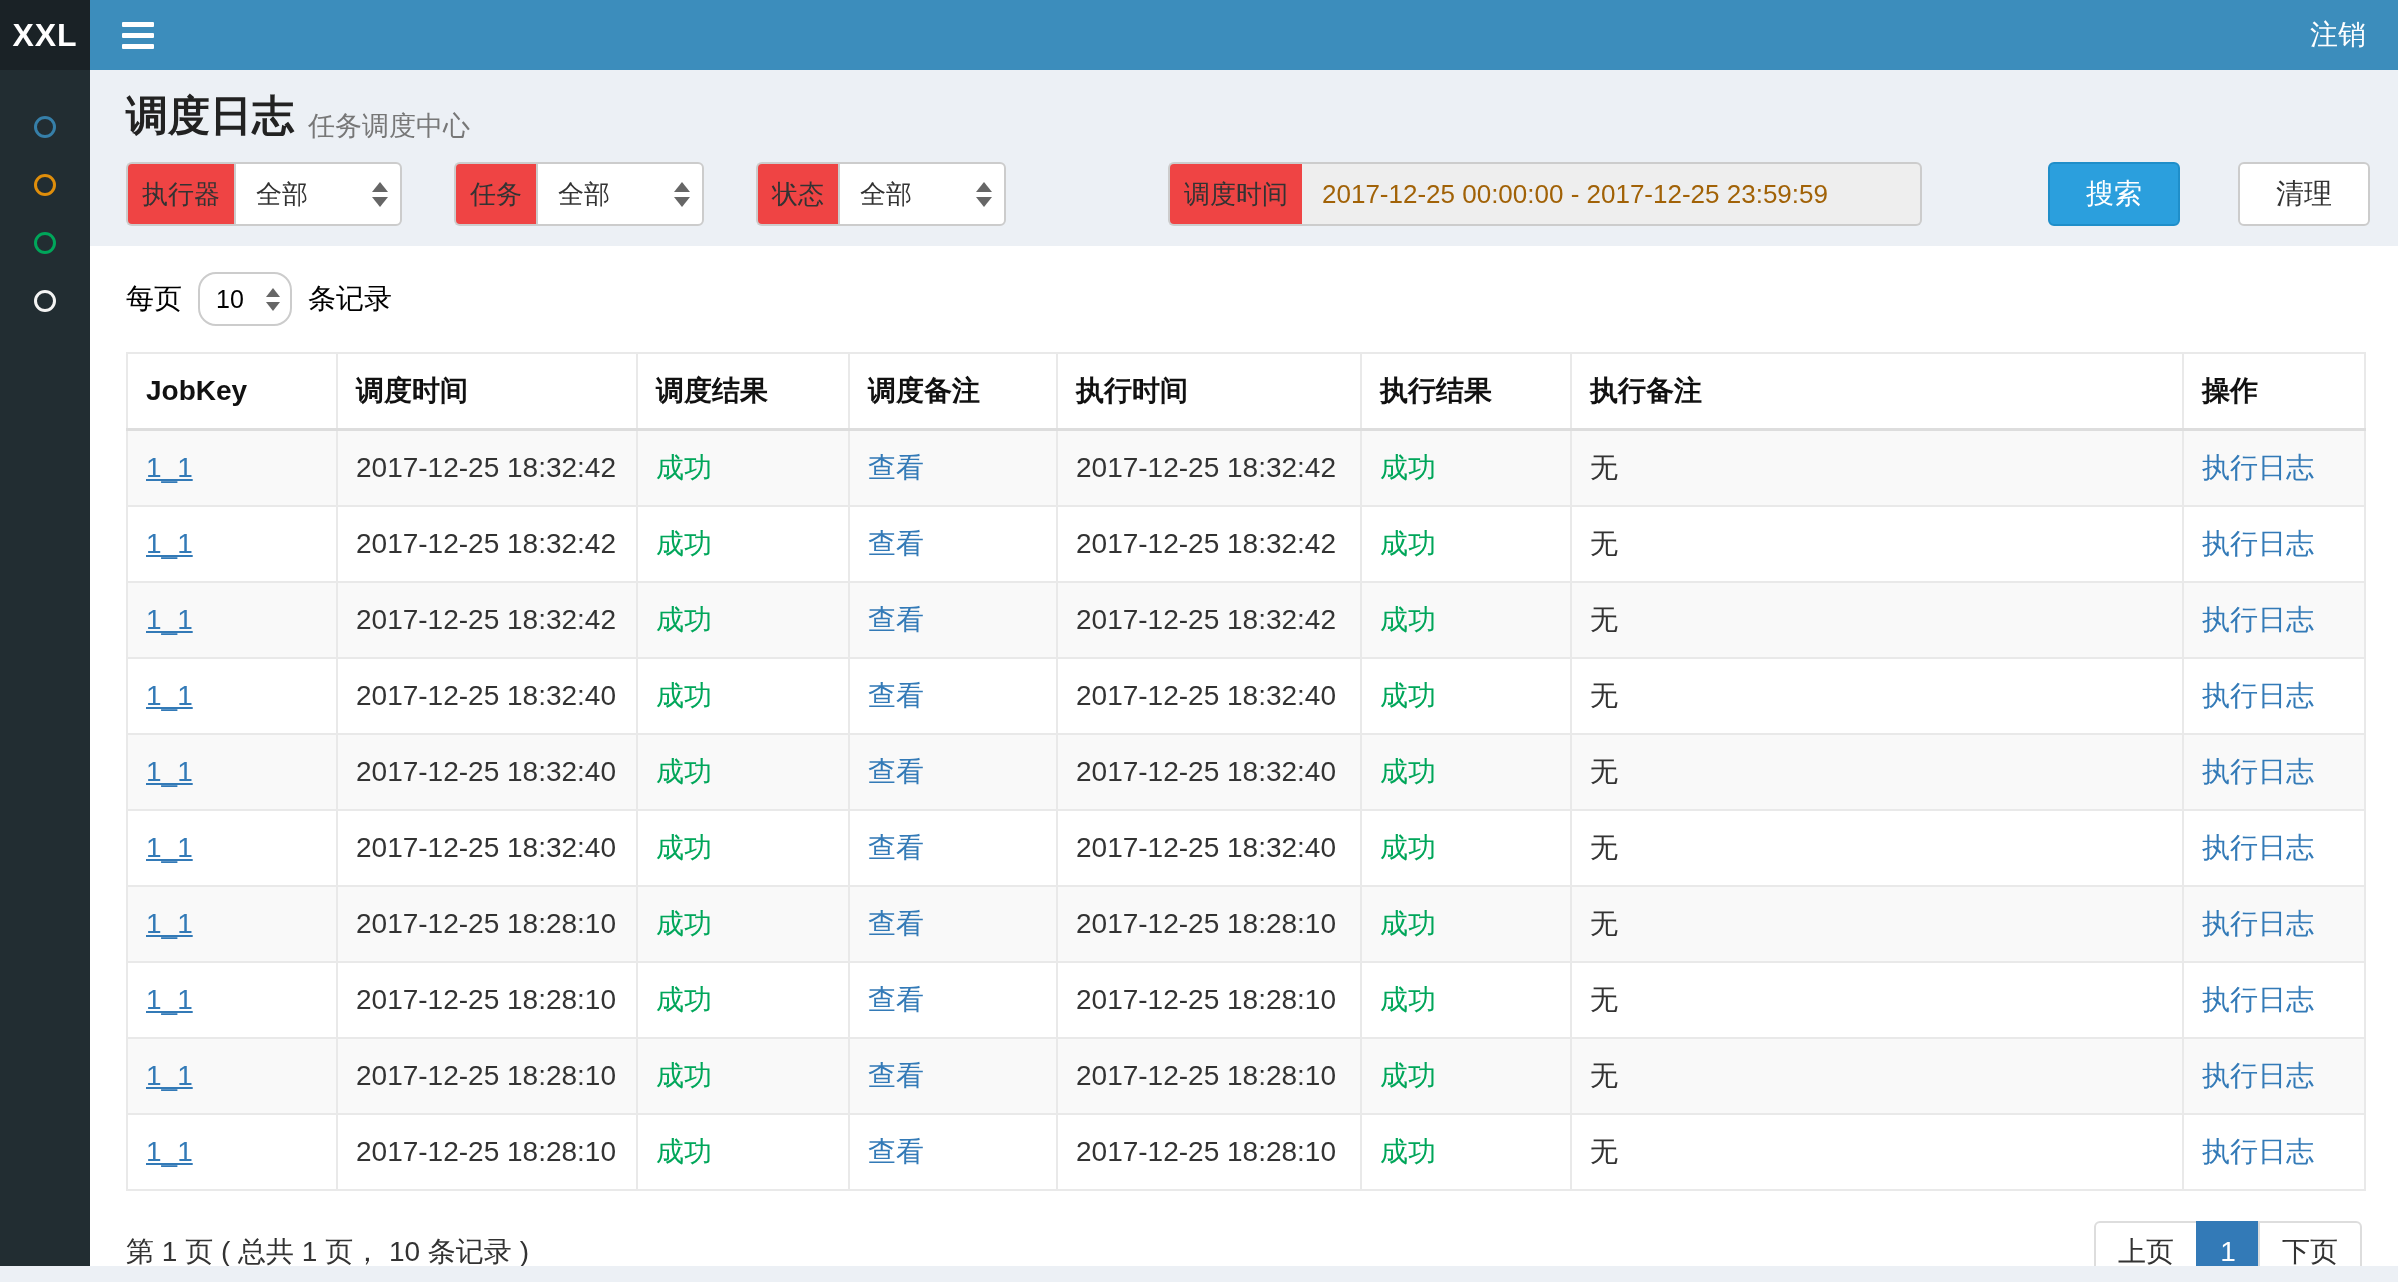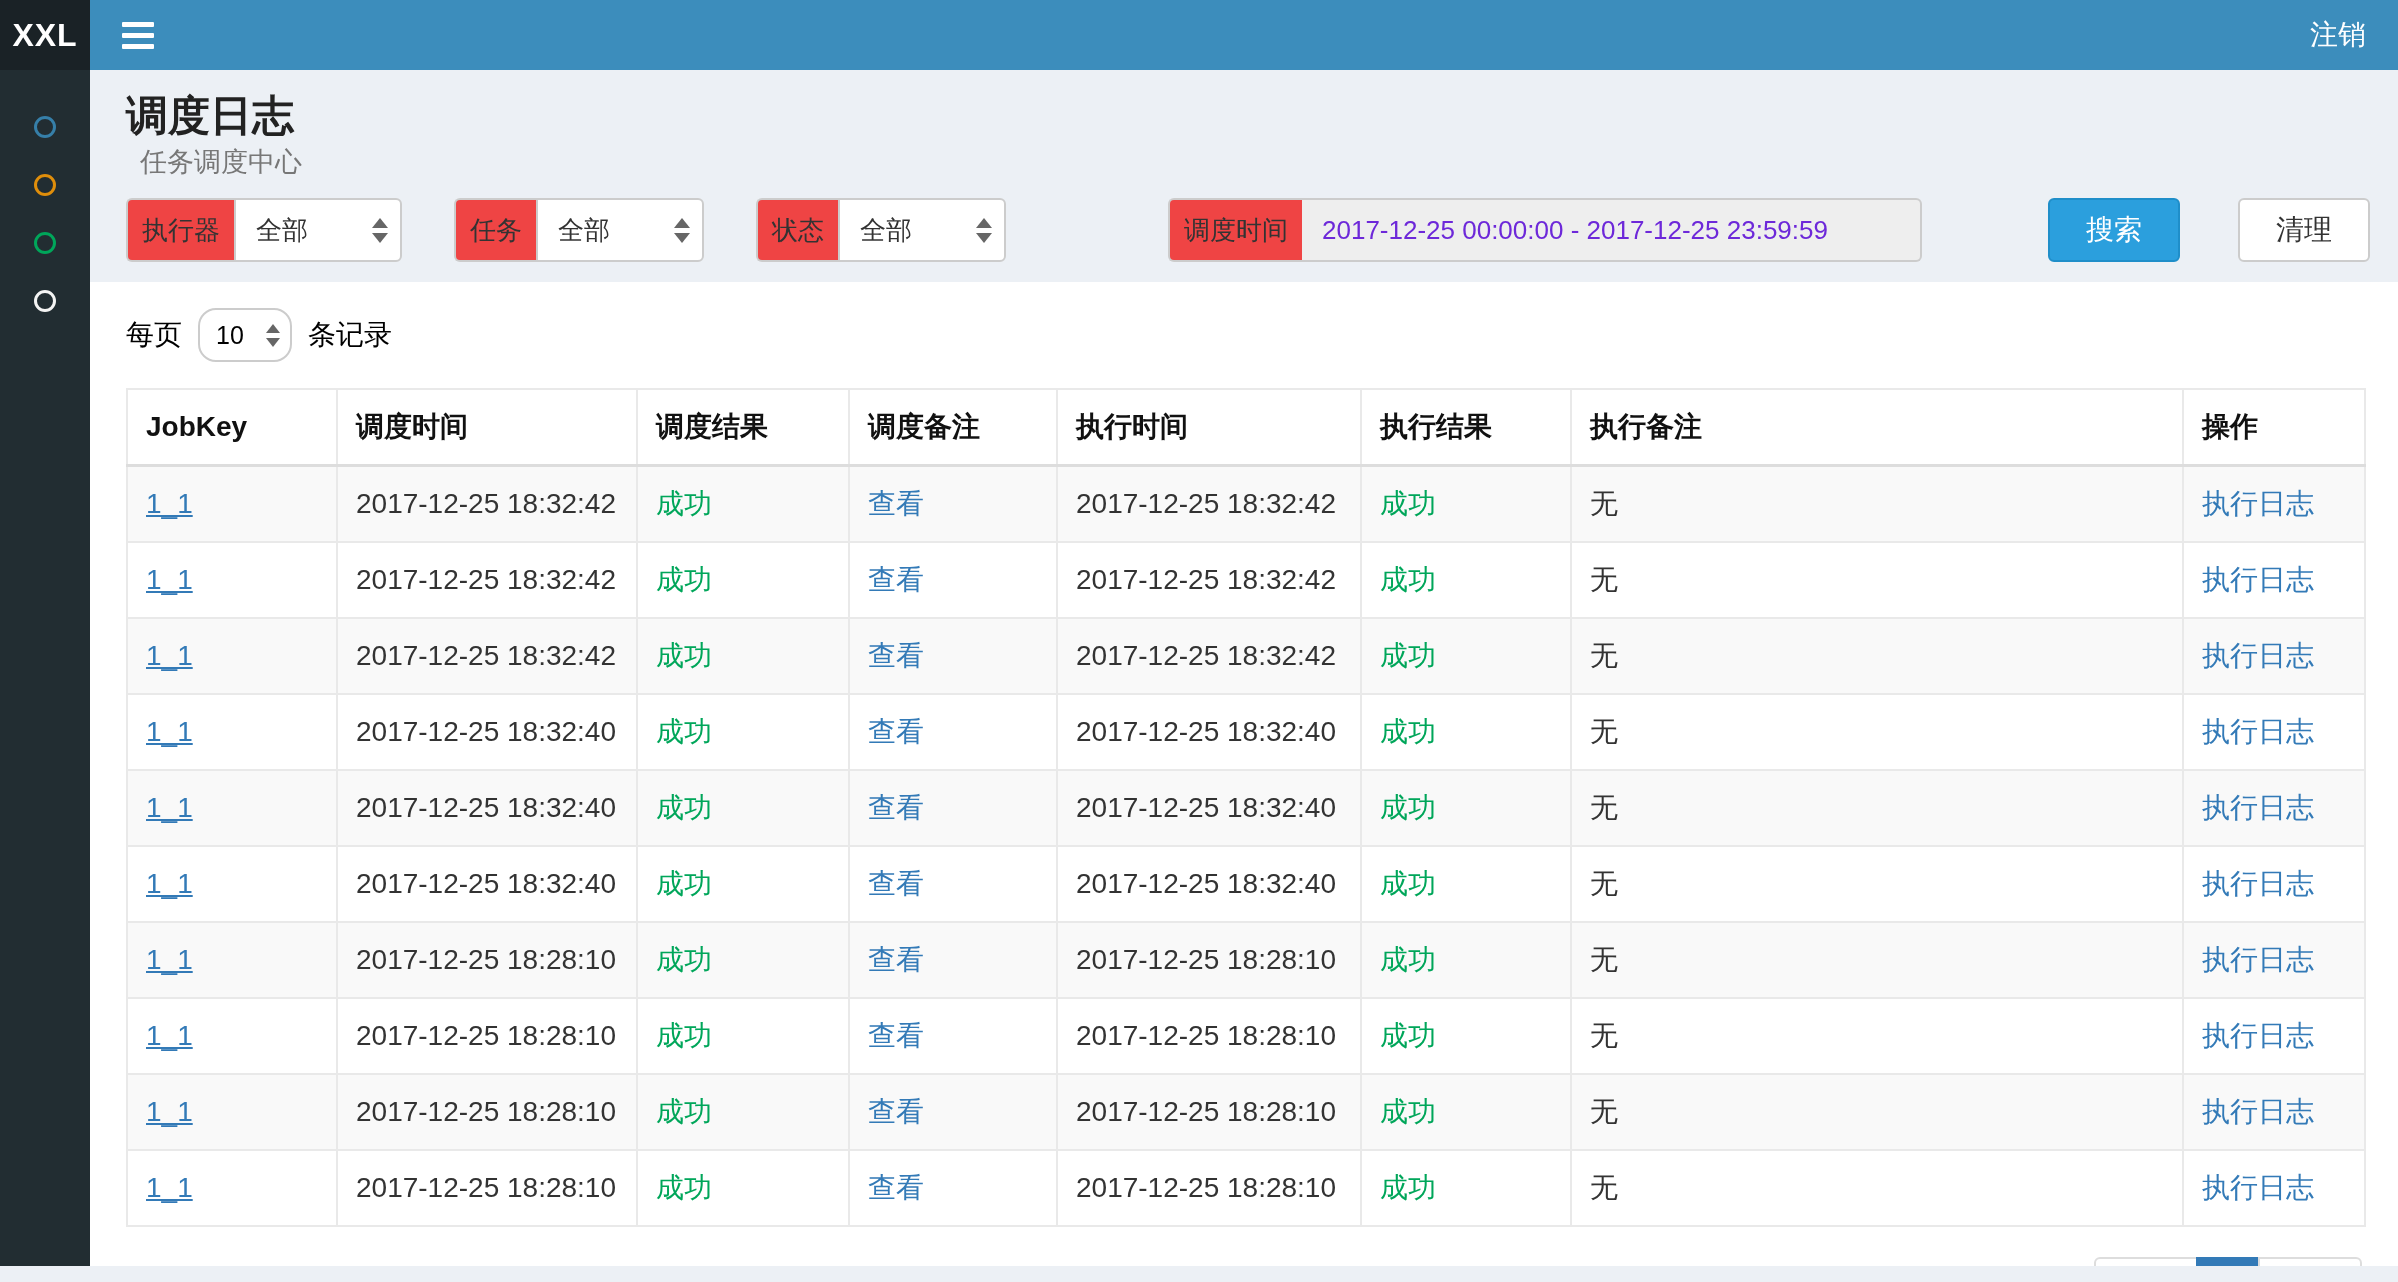--- a/index.html
+++ b/index.html
@@ -31,42 +31,42 @@
   
   .main { display:flex; flex:1; min-height:0; }
   .sidebar { width:90px; background:#222d32; flex-shrink:0; padding-top:28px; }
   .side-item { height:58px; display:flex; align-items:center; justify-content:center; cursor:pointer; }
   .circle-icon { width:22px; height:22px; border:3px solid #fff; border-radius:50%; display:block; }
 
   .content { flex:1; min-width:0; display:flex; flex-direction:column; background:#ecf0f5; }
 
   
   .content-header { padding:18px 36px 10px; }
-  .content-header h1 { margin:0; font-size:42px; font-weight:bold; color:#222; display:flex; align-items:flex-start;flex-direction:column; }
+  .content-header h1 { margin:0; font-size:42px; font-weight:bold; color:#222; display:flex; align-items:flex-end; }
   .content-header small { font-size:27px; color:#777; font-weight:normal; margin-left:14px; }
 
   
   .filter-row { display:flex; align-items:center; padding:8px 28px 20px 36px; }
   .input-group { display:flex; margin-right:52px; }
   .input-group.time-group { margin-left:110px; margin-right:0; }
   .addon {
     border:2px solid #ccc; border-right:none; background:#ef4444;
     height:64px; display:flex; align-items:center; padding:0 14px;
     border-radius:6px 0 0 6px; font-size:26px; color:#333; white-space:nowrap;
   }
   .fake-select {
     border:2px solid #ccc; background:#fff; height:64px; min-width:168px;
     display:flex; align-items:center; justify-content:space-between; gap:26px;
     padding:0 12px 0 20px; border-radius:0 6px 6px 0; font-size:26px; cursor:pointer;
   }
   .stepper { display:flex; flex-direction:column; align-items:center; gap:5px; }
   .stepper .up { width:0; height:0; border-left:8px solid transparent; border-right:8px solid transparent; border-bottom:10px solid #666; }
   .stepper .dn { width:0; height:0; border-left:8px solid transparent; border-right:8px solid transparent; border-top:10px solid #666; }
   .time-input {
-    border:2px solid #ccc; border-left:none; background:#eee; color:#6d28d9;
+    border:2px solid #ccc; border-left:none; background:#eee; color:#a16207;
     height:64px; width:620px; padding:8px 20px; font-size:26px;
     border-radius:0 6px 6px 0; font-family:inherit; outline:none;
   }
   .btn { height:64px; border-radius:6px; font-size:28px; cursor:pointer; font-family:inherit; }
   .btn-search {
     margin-left:auto; width:132px; background:#2b9fdd; border:2px solid #1f8ec9; color:#fff;
   }
   .btn-clear {
     margin-left:58px; width:132px; background:#fff; border:2px solid #ccc; color:#333;
   }

